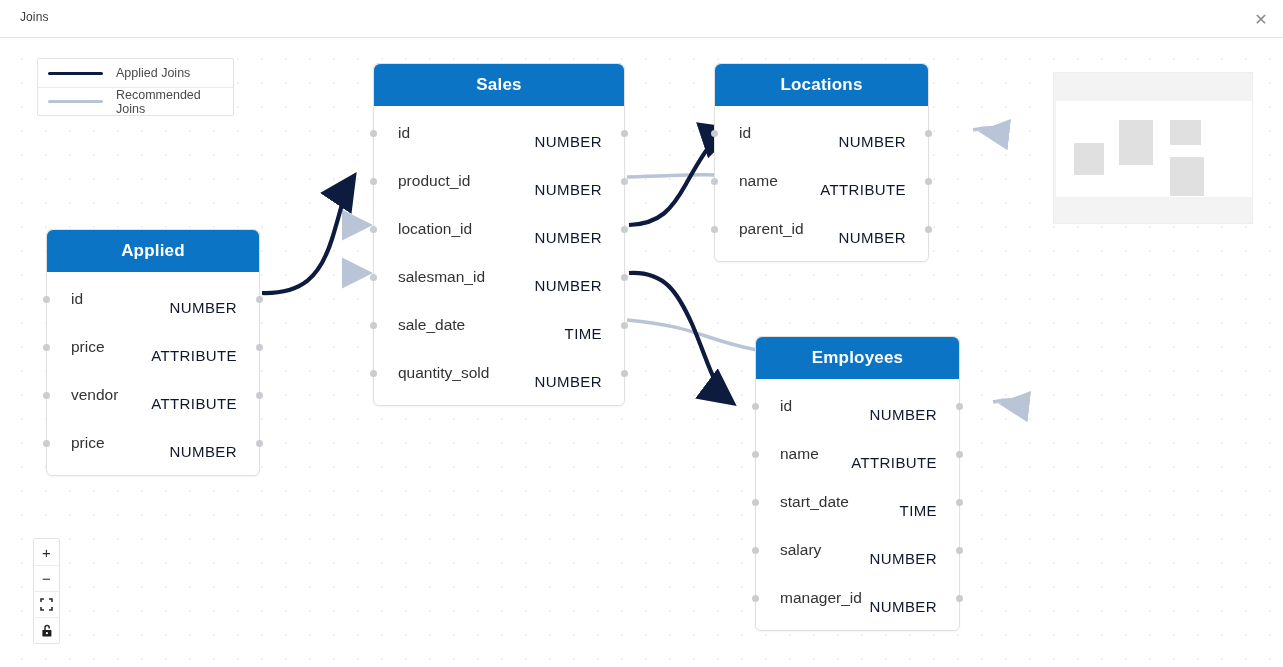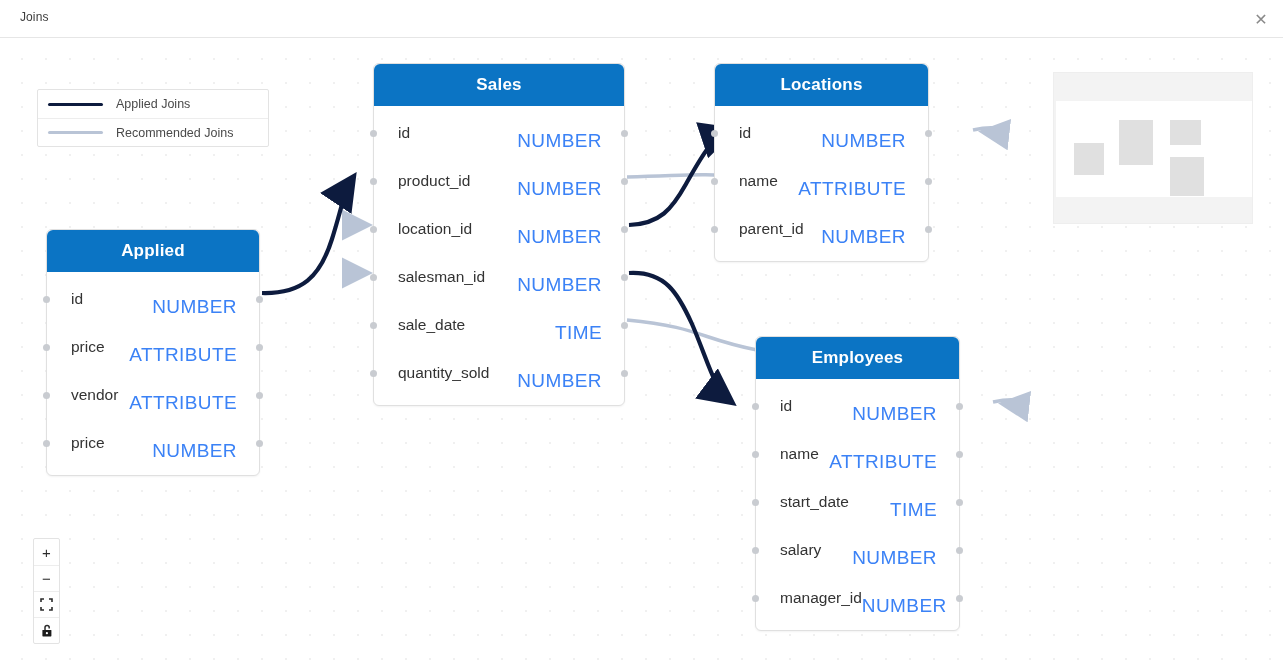--- a/index.html
+++ b/index.html
@@ -37,22 +37,22 @@
     background-image: radial-gradient(circle, #f0f0f0 1.1px, transparent 1.2px);
     background-size: 24px 24px;
     background-position: 10px 8px;
     overflow: hidden;
   }
 
   .edges { position: absolute; top: 0; left: 0; width: 1283px; height: 628px; }
 
   
   .legend {
-    position: absolute; left: 37px; top: 50px;
-    width: 232px;
+    position: absolute; left: 37px; top: 19px;
+    width: 197px;
     background: #ffffff;
     border: 1px solid #e3e3e3;
     border-radius: 2px;
   }
   .legend-row {
     display: flex; align-items: center;
     height: 28px; padding-left: 10px;
   }
   .legend-row + .legend-row { border-top: 1px solid #ededed; }
   .legend-swatch { width: 55px; height: 3px; border-radius: 2px; flex: 0 0 auto; }
@@ -74,21 +74,21 @@
     letter-spacing: .2px;
   }
   .tbl-body { padding: 3px 0 8px 0; }
   .row {
     height: 48px;
     display: flex; align-items: center;
     padding: 0 22px 0 24px;
     position: relative;
   }
   .col-name { font-size: 15.5px; color: #333333; }
-  .col-type { font-size: 19px; color: #3b82f6; margin-left: auto; letter-spacing: .4px; margin-top: 16px; }
+  .col-type { font-size: 15px; color: #0f172a; margin-left: auto; letter-spacing: .4px; margin-top: 16px; }
   .port {
     position: absolute; top: 50%; margin-top: -3.5px;
     width: 7px; height: 7px; border-radius: 50%;
     background: #c9ccd1;
   }
   .port.left  { left: -4px; }
   .port.right { right: -4px; }
 
   
   .zoom-ctl {

